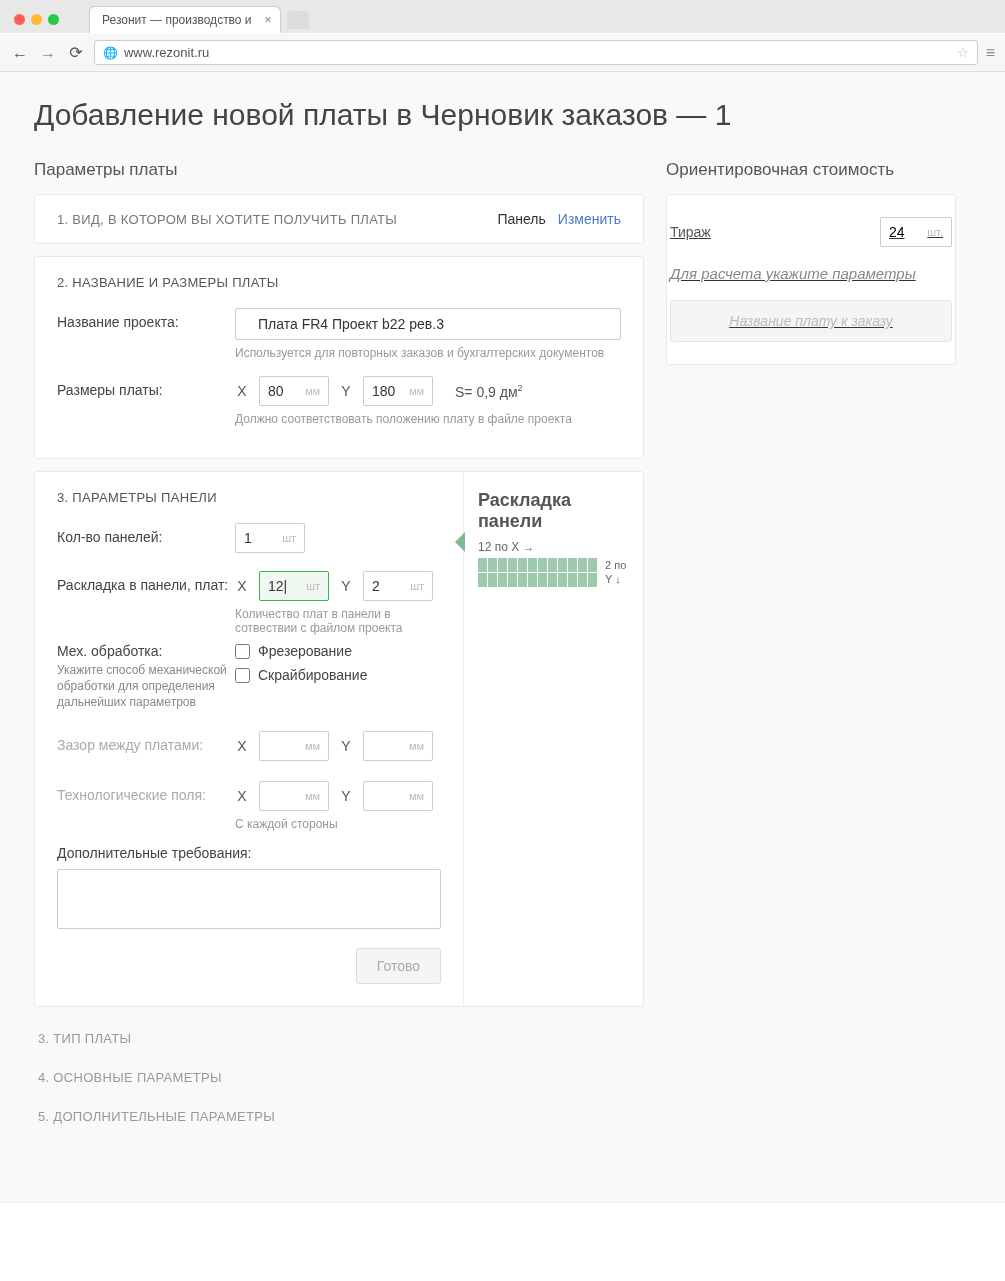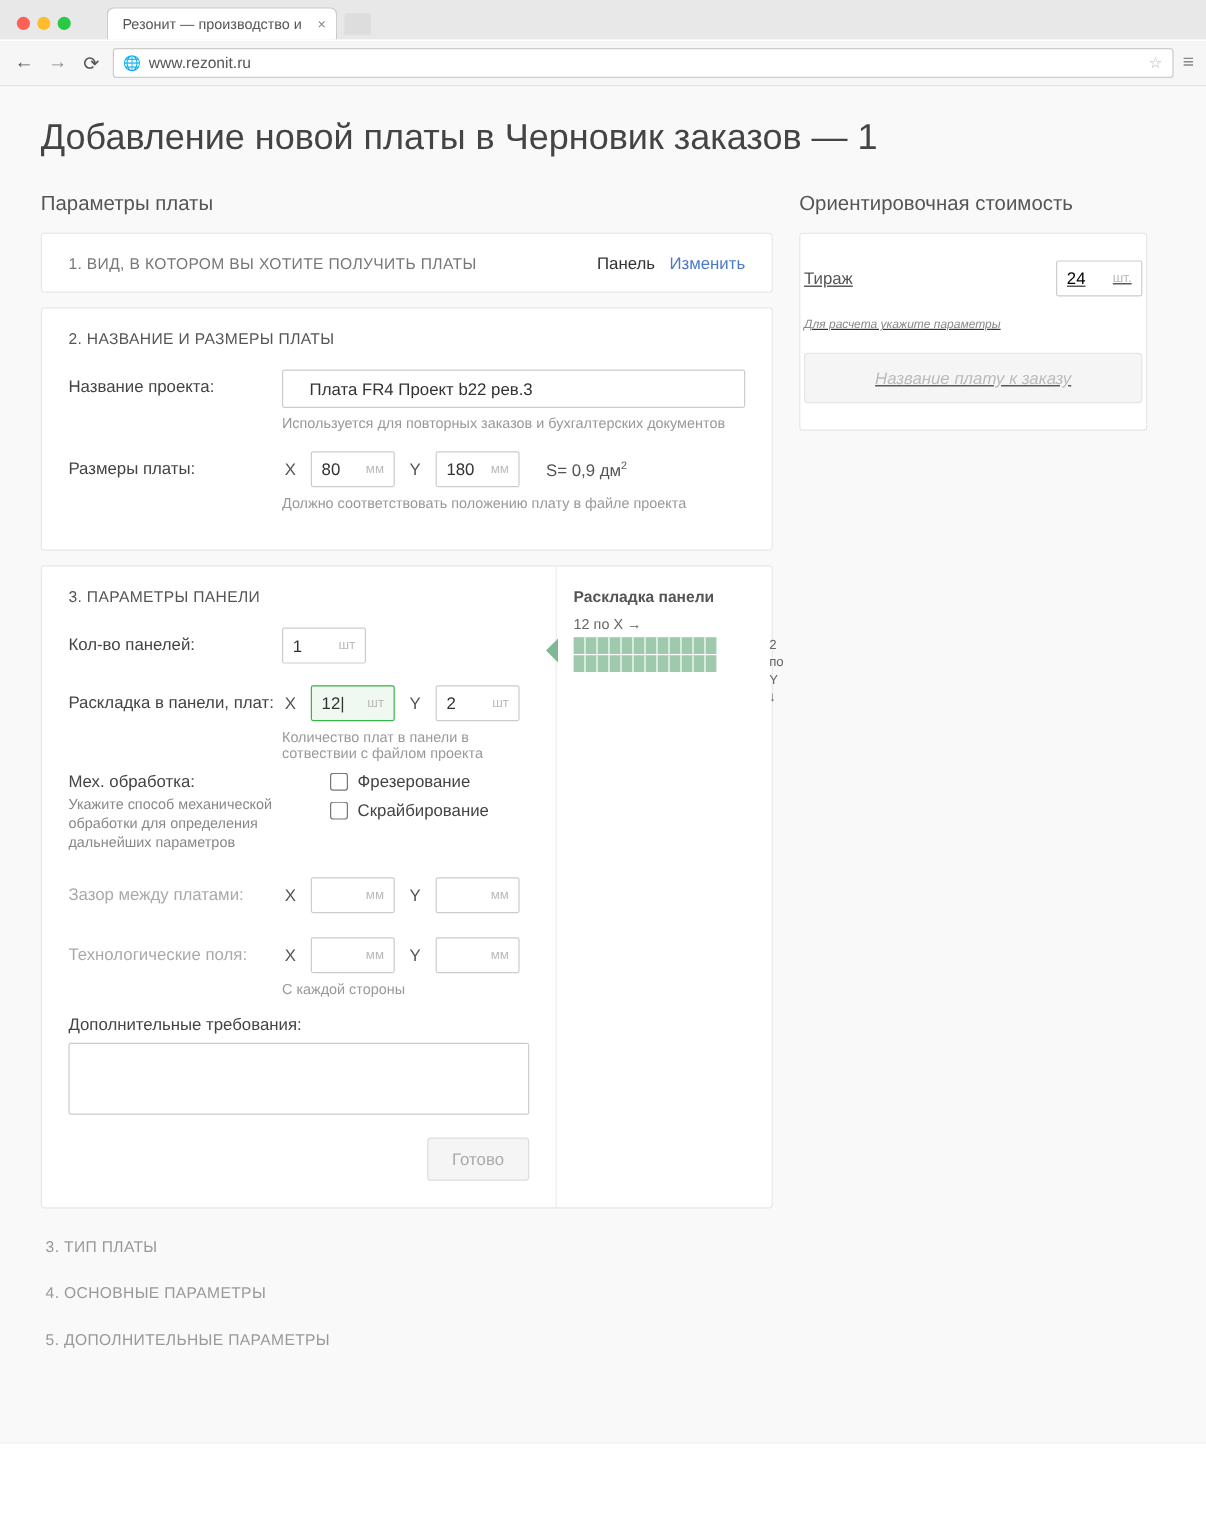--- a/index.html
+++ b/index.html
@@ -67,44 +67,44 @@
 .unit { font-size: 11px; color: #bbb; margin-left: auto; }
 .area-text { font-size: 14px; color: #555; margin-left: 12px; }
 .area-text sup { font-size: 9px; }
 
 
 .step3-wrap { display: flex; }
 .step3 { flex: 1; padding: 18px 22px 22px; }
 .step3-preview { width: 180px; border-left: 1px solid #eee; padding: 18px 14px; position: relative; }
 .arrow-notch { position: absolute; left: -9px; top: 60px; width: 0; height: 0; border-top: 10px solid transparent; border-bottom: 10px solid transparent; border-right: 10px solid #7fb894; }
 
-.checkbox-row { display: flex; align-items: center; gap: 8px; font-size: 14px; color: #444; margin-bottom: 8px; margin-left: 40px; }
+.checkbox-row { display: flex; align-items: center; gap: 8px; font-size: 14px; color: #444; margin-bottom: 8px; }
 .checkbox-row input { width: 15px; height: 15px; }
 
 .textarea { width: 100%; height: 60px; border: 1px solid #ccc; border-radius: 2px; resize: none; padding: 6px; font-size: 13px; margin-top: 6px; }
 
 .btn-ready { float: right; padding: 9px 20px; border: 1px solid #ddd; background: #f5f5f5; color: #aaa; border-radius: 3px; font-size: 14px; margin-top: 16px; }
 
-.preview-title { font-size: 13px; font-weight: 600; color: #555; margin-bottom: 8px; }
+.preview-title { font-size: 18px; font-weight: 600; color: #555; margin-bottom: 8px; }
 .preview-xlabel { font-size: 12px; color: #666; margin-bottom: 4px; }
 .preview-grid { display: flex; gap: 8px; align-items: flex-start; }
 .grid-cells { display: grid; grid-template-columns: repeat(12, 9px); gap: 1px; }
 .cell { width: 9px; height: 14px; background: #9ec9ac; }
-.preview-ylabel { font-size: 11px; color: #666; line-height: 1.3; margin-left: 36px; }
+.preview-ylabel { font-size: 11px; color: #666; line-height: 1.3; }
 
 
 .step-plain { font-size: 13px; color: #999; letter-spacing: 0.3px; padding: 12px 4px; }
 
 
 .cost-card { background: #fff; border: 1px solid #e8e8e8; border-radius: 3px; padding: 22px 3px; text-decoration: underline; }
 .cost-row { display: flex; align-items: center; margin-bottom: 18px; }
 .cost-label { font-size: 14px; color: #555; }
 .cost-input { margin-left: auto; width: 72px; padding: 6px 8px; border: 1px solid #ccc; border-radius: 2px; font-size: 14px; display: flex; align-items: center; }
 .cost-input input { border: none; width: 30px; font-size: 14px; outline: none; }
-.cost-hint { font-size: 10px; font-style: italic; color: #888; margin-bottom: 18px; }
+.cost-hint { font-size: 15px; font-style: italic; color: #888; margin-bottom: 18px; }
 .btn-add { width: 100%; padding: 12px; border: 1px solid #e5e5e5; background: #f5f5f5; color: #bbb; font-size: 14px; font-style: italic; border-radius: 3px; text-align: center; }
 
 
 .footer { padding: 28px 40px; border-top: 1px solid #eee; font-size: 13px; color: #666; margin-top: 40px; background: #fff; }
 </style>
 </head>
 <body>
 
 <div class="browser-chrome">
   <div class="browser-tabs">

